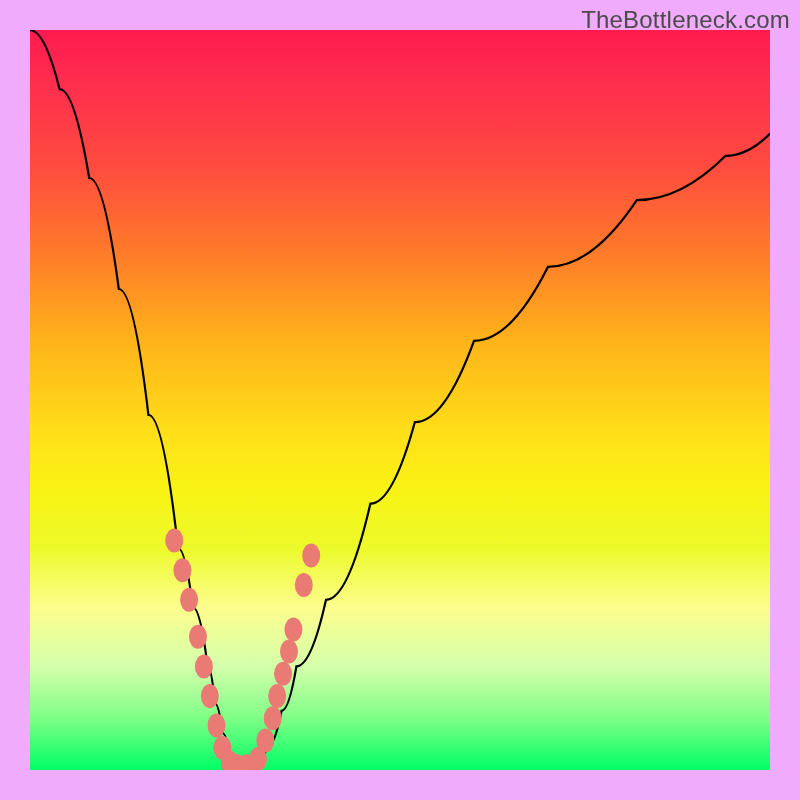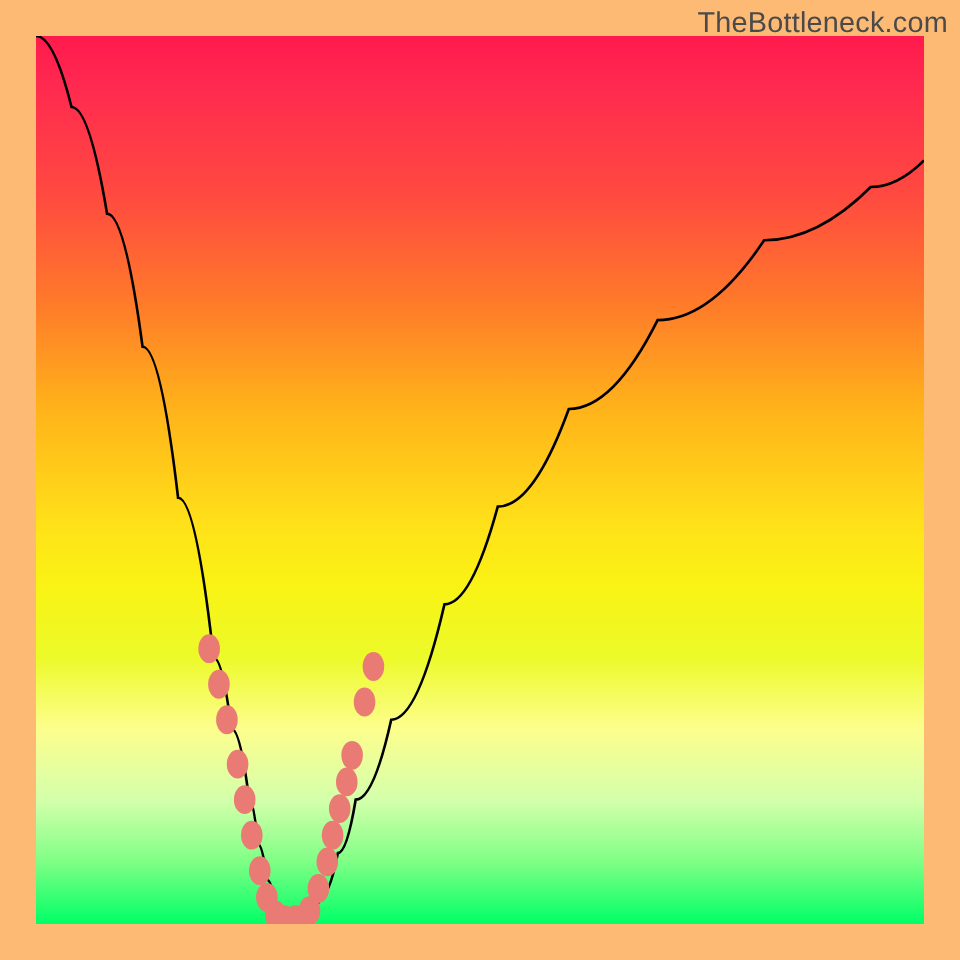--- a/index.html
+++ b/index.html
@@ -1,21 +1,21 @@
 <!DOCTYPE html>
 <html><head>
 <meta charset="utf-8">
 <style>
   * { margin: 0; padding: 0; box-sizing: border-box; }
   html, body { width: 800px; height: 800px; overflow: hidden; background: #000; }
   .container {
     width: 800px;
     height: 800px;
     position: relative;
-    background: #fdba74;
+    background: #f0abfc;
   }
   .watermark {
     position: absolute;
     top: 6px;
     right: 10px;
     font-family: Arial, Helvetica, sans-serif;
     font-size: 24px;
     font-weight: 500;
     color: #4a4a4a;
     letter-spacing: 0.2px;

